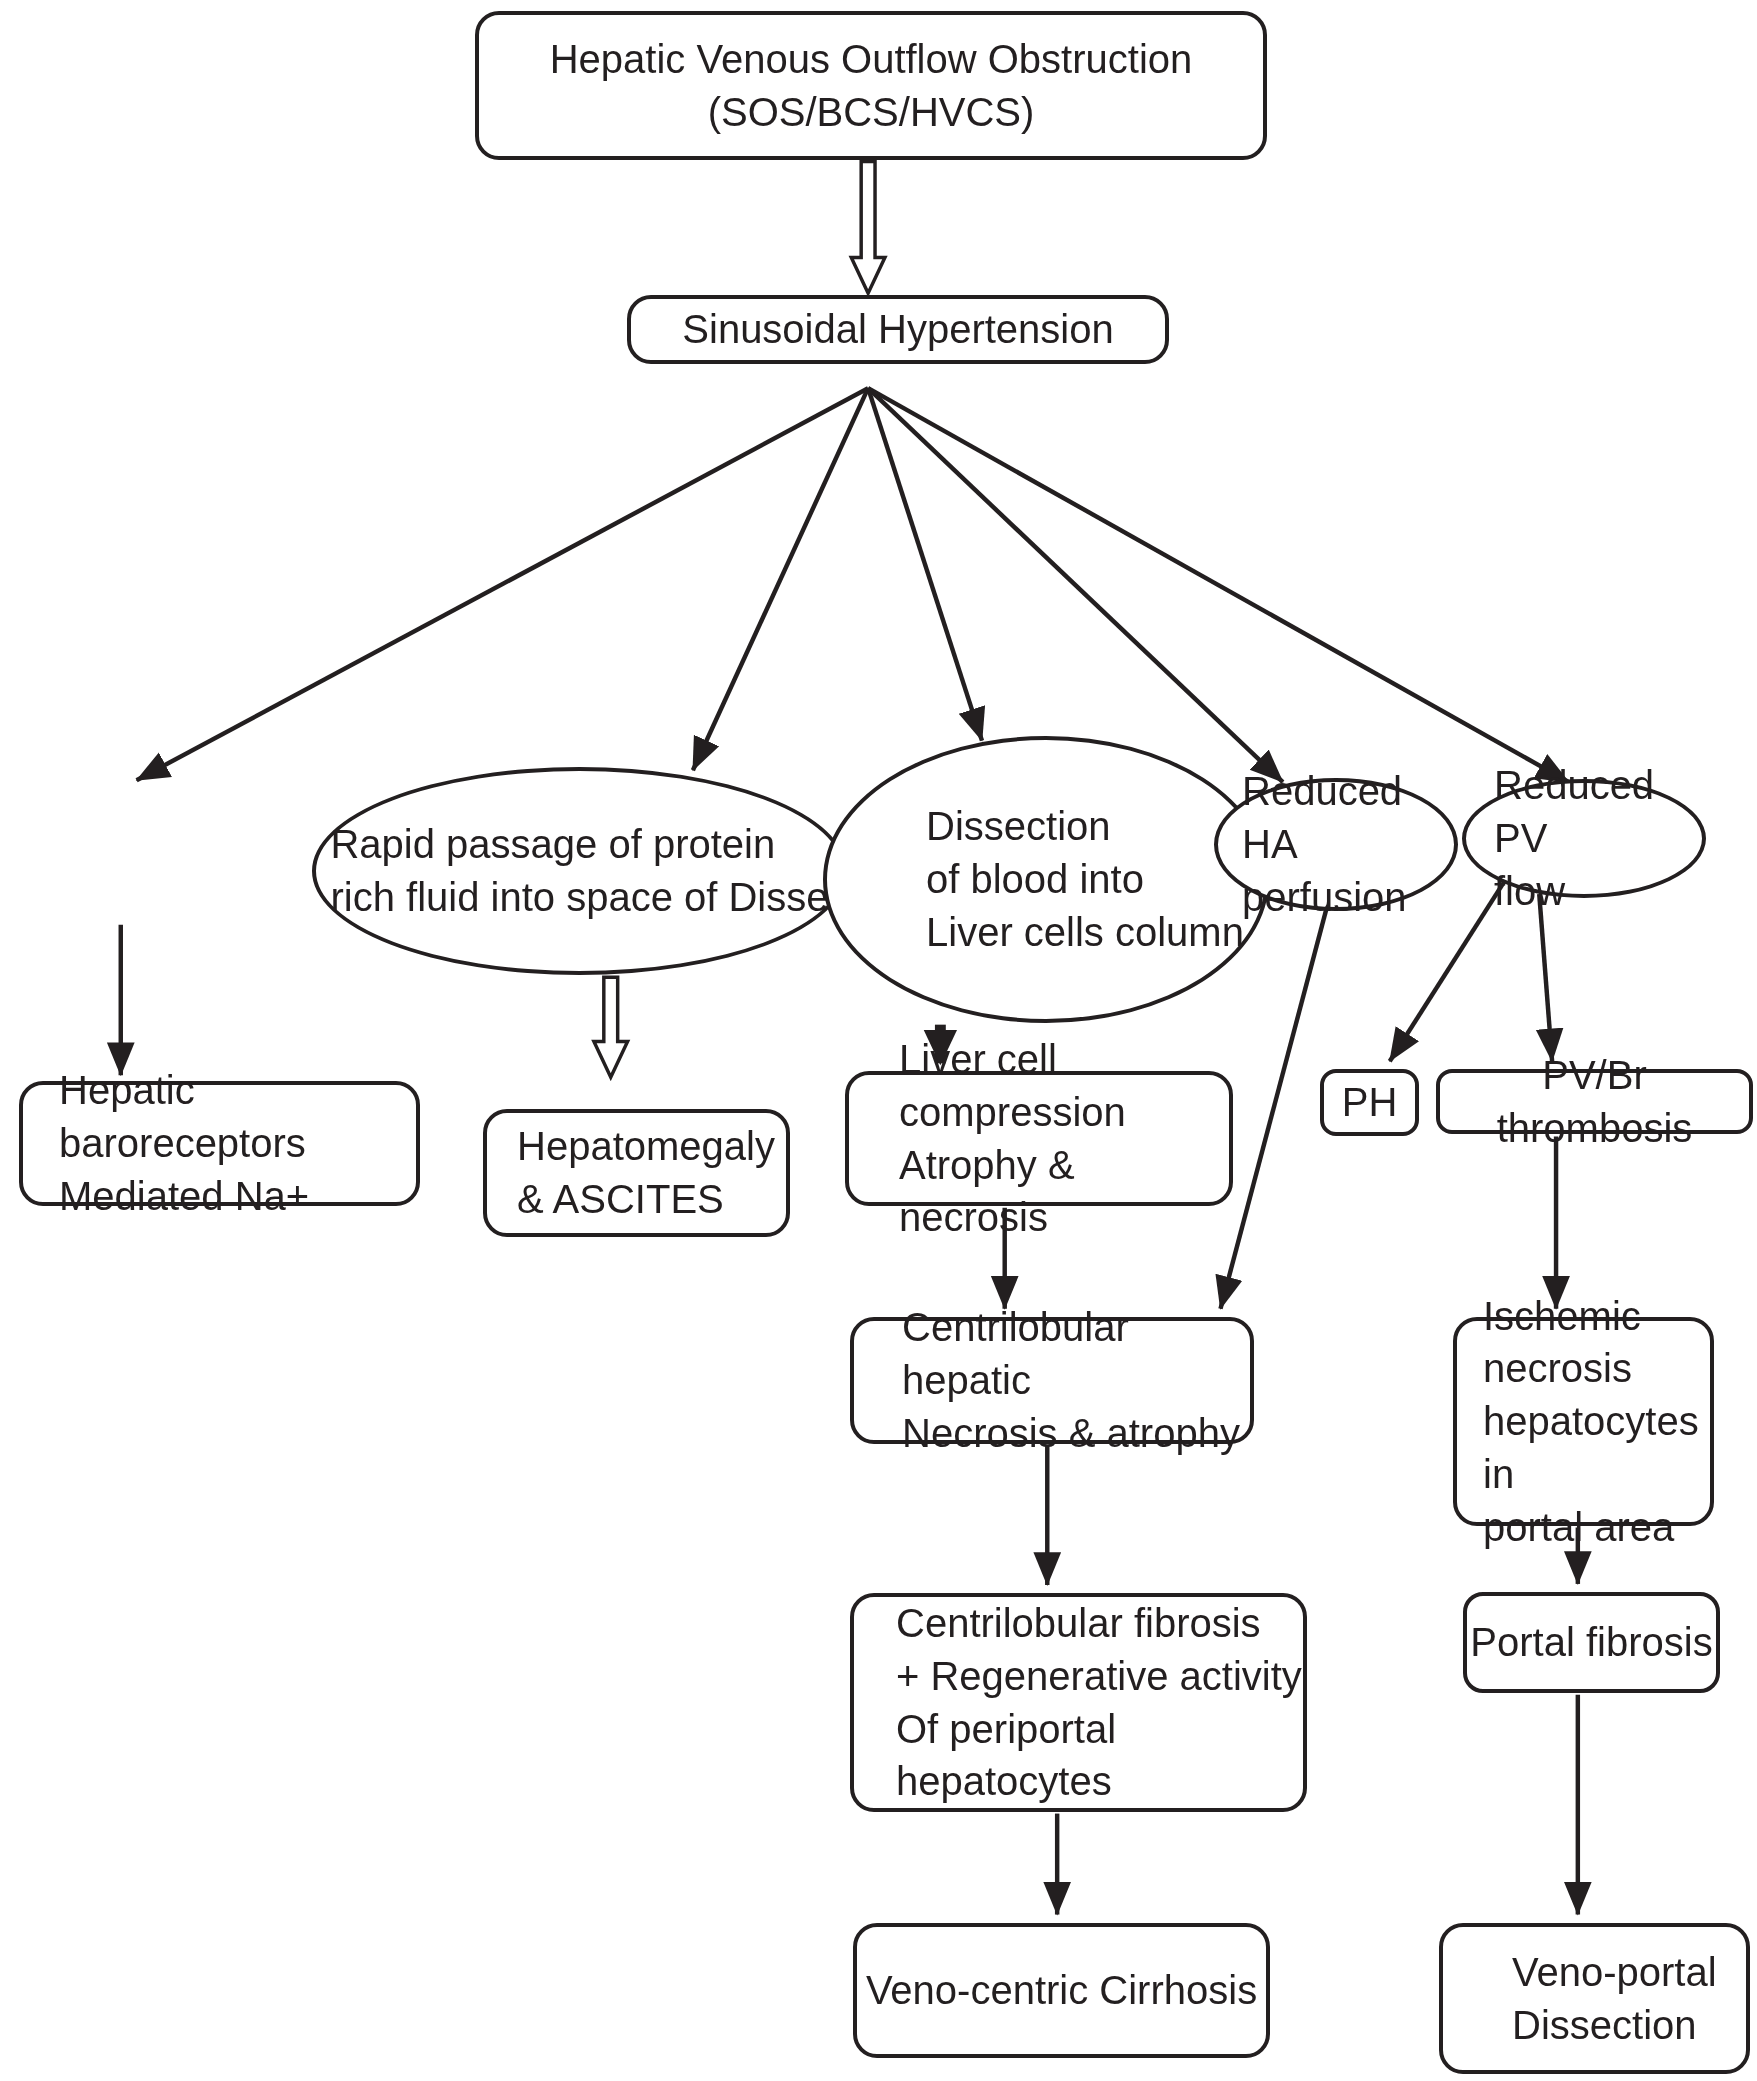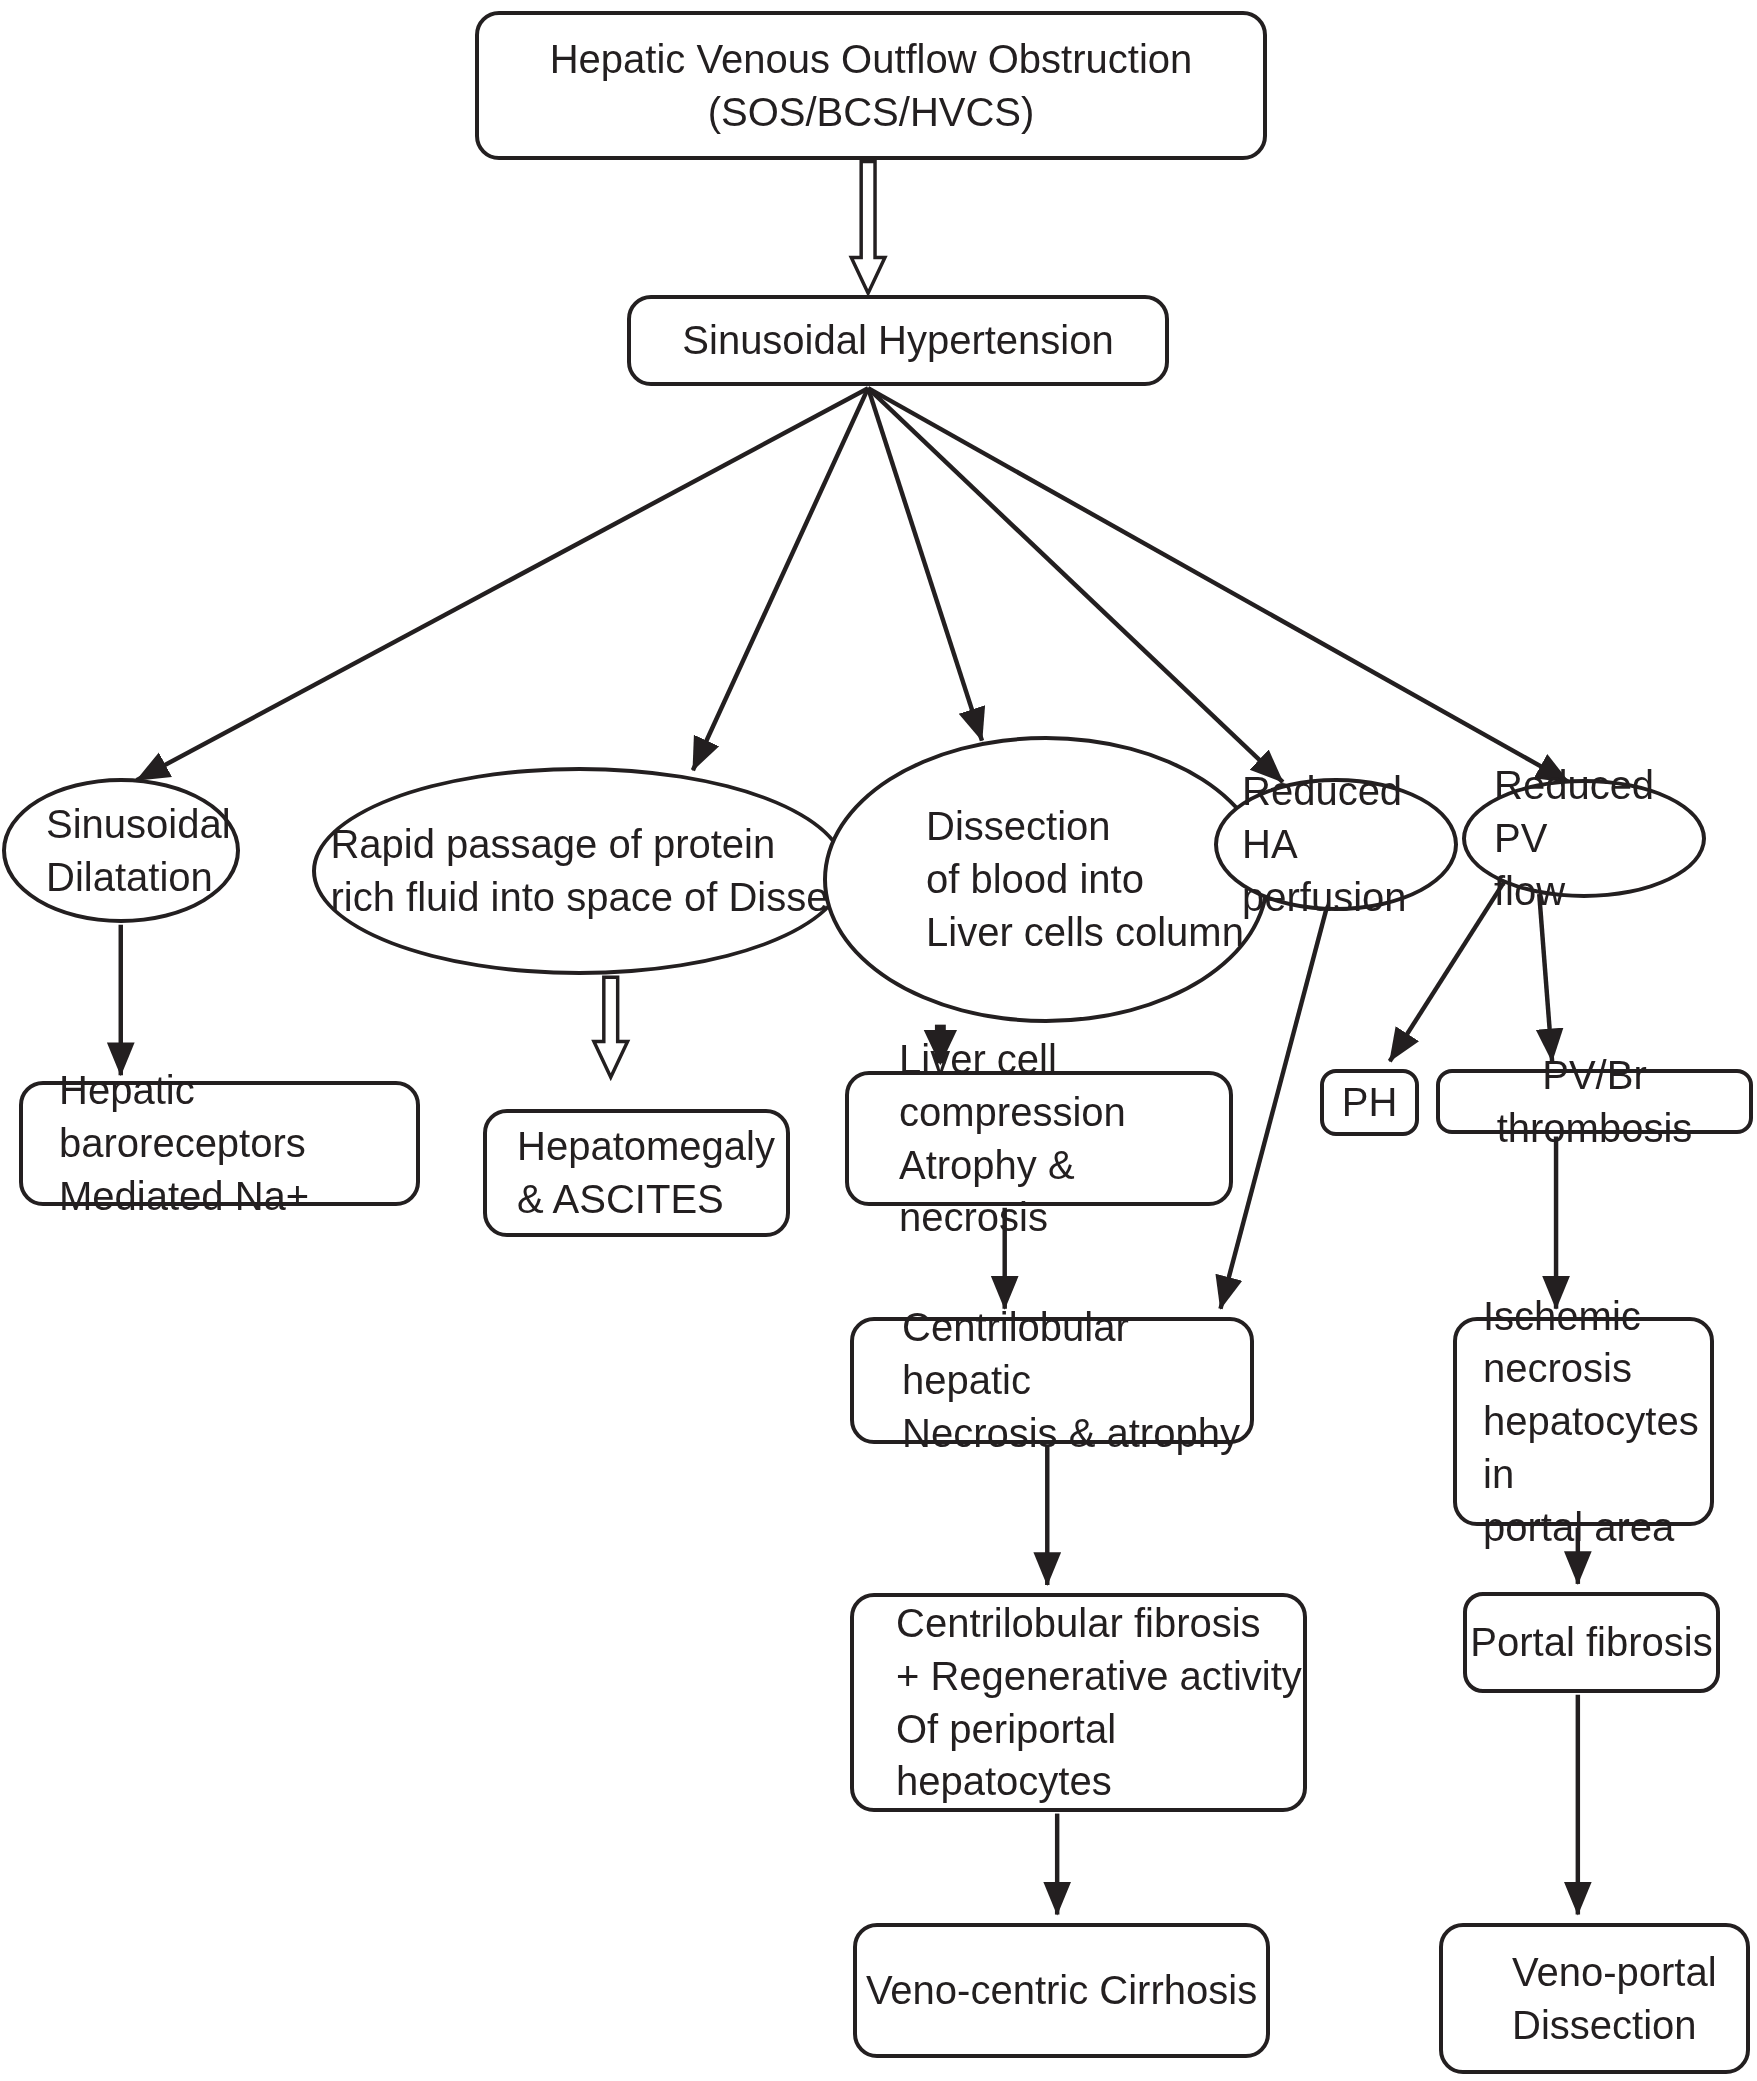--- a/index.html
+++ b/index.html
@@ -62,24 +62,22 @@
         <line x1="1058" y1="1460" x2="1058" y2="1601" stroke="#231f20" stroke-width="4.5" marker-end="url(#head-solid)"></line>
         <line x1="1068" y1="1832" x2="1068" y2="1934" stroke="#231f20" stroke-width="4.5" marker-end="url(#head-solid)"></line>
         <line x1="1594" y1="1543" x2="1594" y2="1600" stroke="#231f20" stroke-width="4.5" marker-end="url(#head-solid)"></line>
         <line x1="1594" y1="1712" x2="1594" y2="1934" stroke="#231f20" stroke-width="4.5" marker-end="url(#head-solid)"></line>
       </g>
   </svg>
 
   <div class="node rect center" style="left:475px;top:11px;width:792px;height:149px;">Hepatic Venous Outflow Obstruction
 (SOS/BCS/HVCS)</div>
 
-  <div class="node rect center" style="left:627px;top:295px;width:542px;height:91px;">Sinusoidal Hypertension</div>
+  <div class="node rect center" style="left:627px;top:295px;width:542px;height:69px;">Sinusoidal Hypertension</div>
 
-  <div class="node ellipse left" style="left:2px;top:778px;width:238px;height:145px;padding-left:40px;">Sinusoidal
-Dilatation</div>
 
   <div class="node ellipse center-block" style="left:312px;top:767px;width:535px;height:208px;">Rapid passage of protein
 rich fluid into space of Disse</div>
 
   <div class="node ellipse left" style="left:823px;top:736px;width:446px;height:287px;padding-left:99px;">Dissection
 of blood into
 Liver cells column</div>
 
   <div class="node ellipse left" style="left:1214px;top:778px;width:244px;height:133px;padding-left:24px;">Reduced HA
 perfusion</div>

